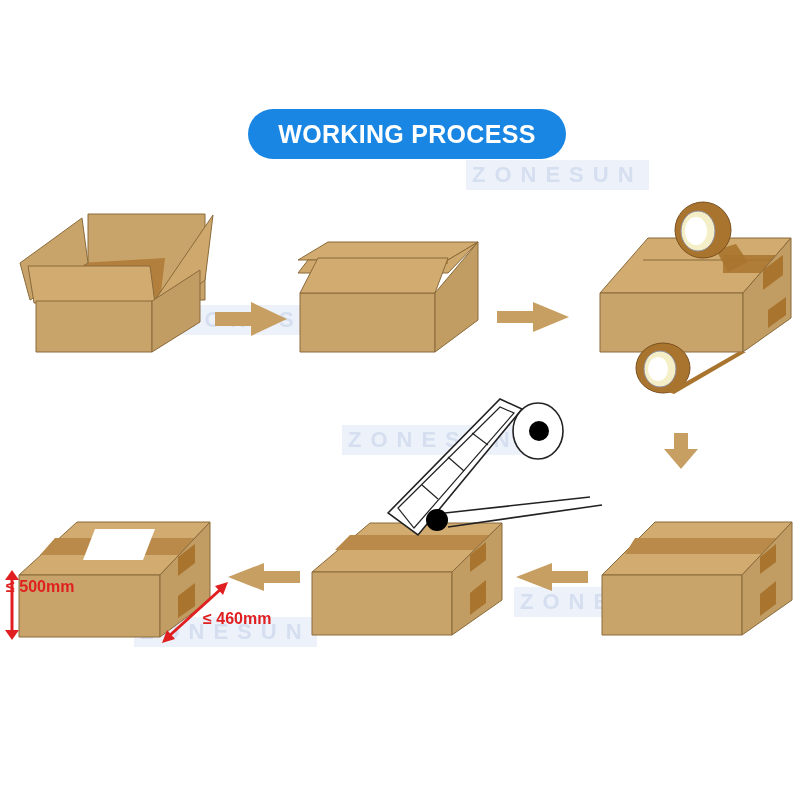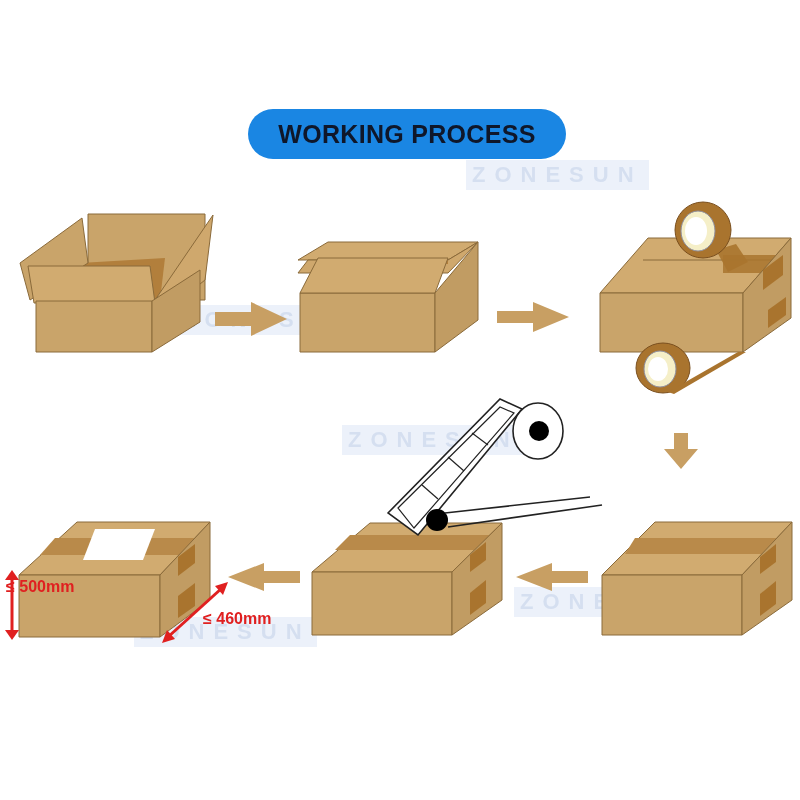--- a/index.html
+++ b/index.html
@@ -1,18 +1,18 @@
 <!DOCTYPE html>
 <html><head>
 <meta charset="utf-8">
 <style>
   html,body{margin:0;padding:0;background:#ffffff;}
   body{width:800px;height:800px;position:relative;overflow:hidden;font-family:"Liberation Sans","DejaVu Sans",sans-serif;}
   .abs{position:absolute;}
-  .title-pill{left:248px;top:109px;width:318px;height:50px;border-radius:25px;background:#1a86e3;color:#0f172a;
+  .title-pill{left:248px;top:109px;width:318px;height:50px;border-radius:25px;background:#1a86e3;color:#ffffff;
     display:flex;align-items:center;justify-content:center;font-weight:bold;font-size:25px;letter-spacing:0.3px;}
   .wm{color:#d5dff0;font-weight:bold;letter-spacing:9px;font-size:22px;background:rgba(220,230,245,0.55);
     padding:2px 6px;line-height:26px;}
   .dim{color:#e02020;font-weight:bold;font-size:16px;}
   svg{position:absolute;overflow:visible;}
 </style>
 </head>
 <body>
 
 <div class="abs title-pill">

